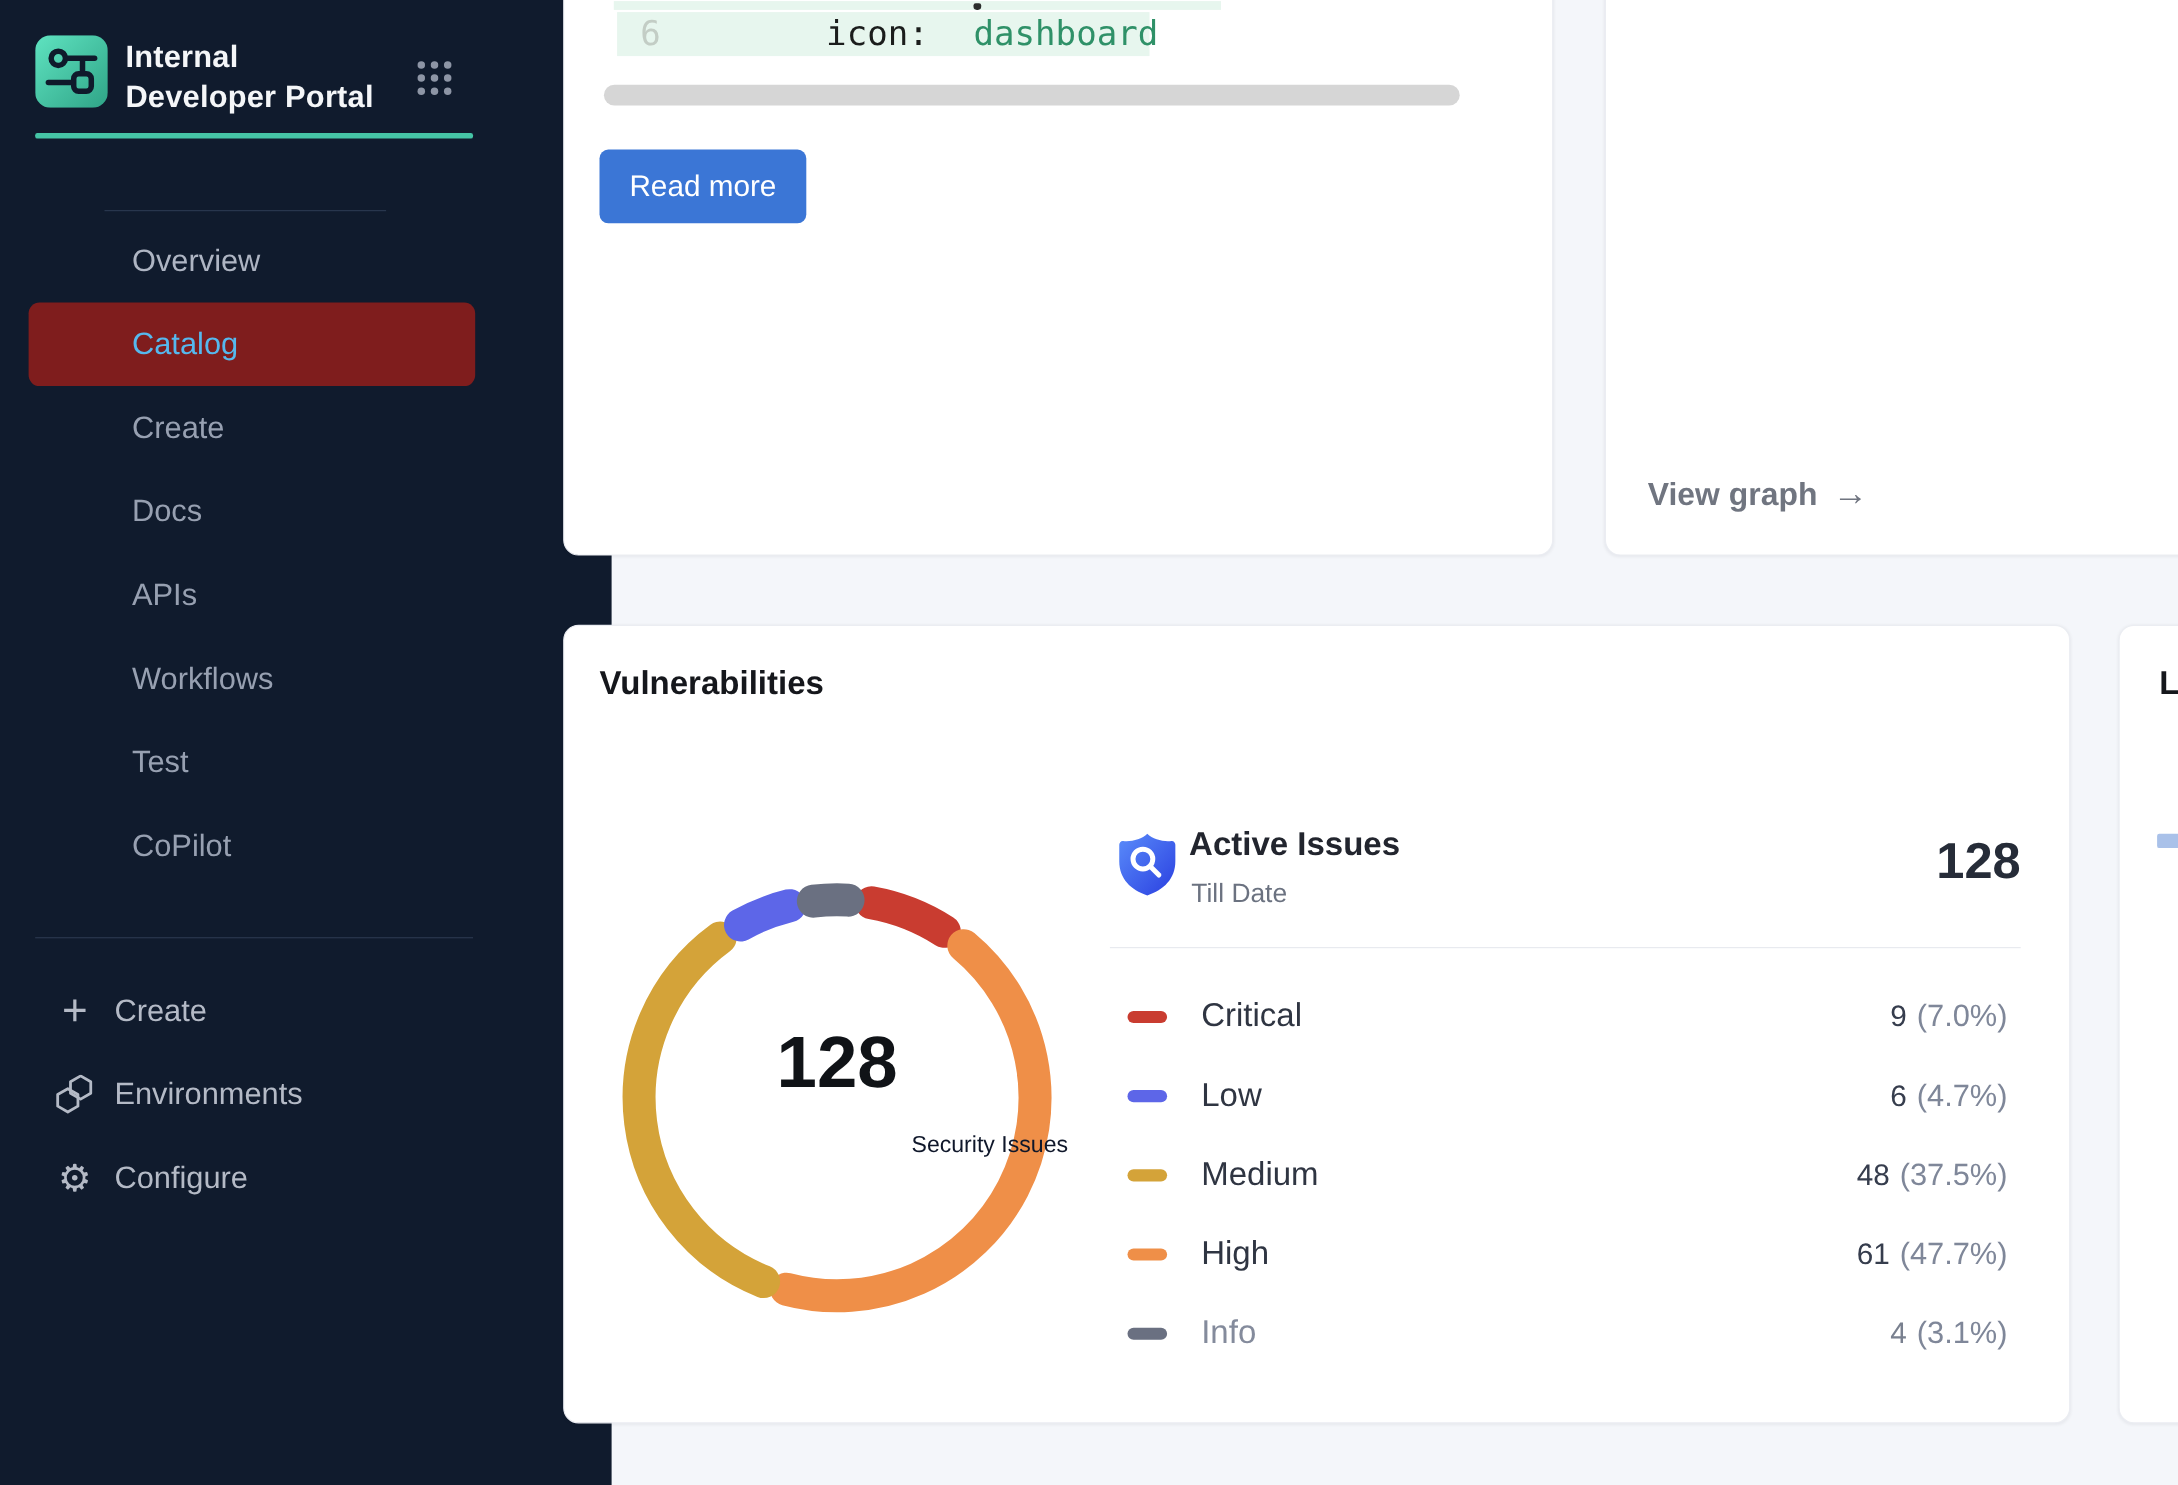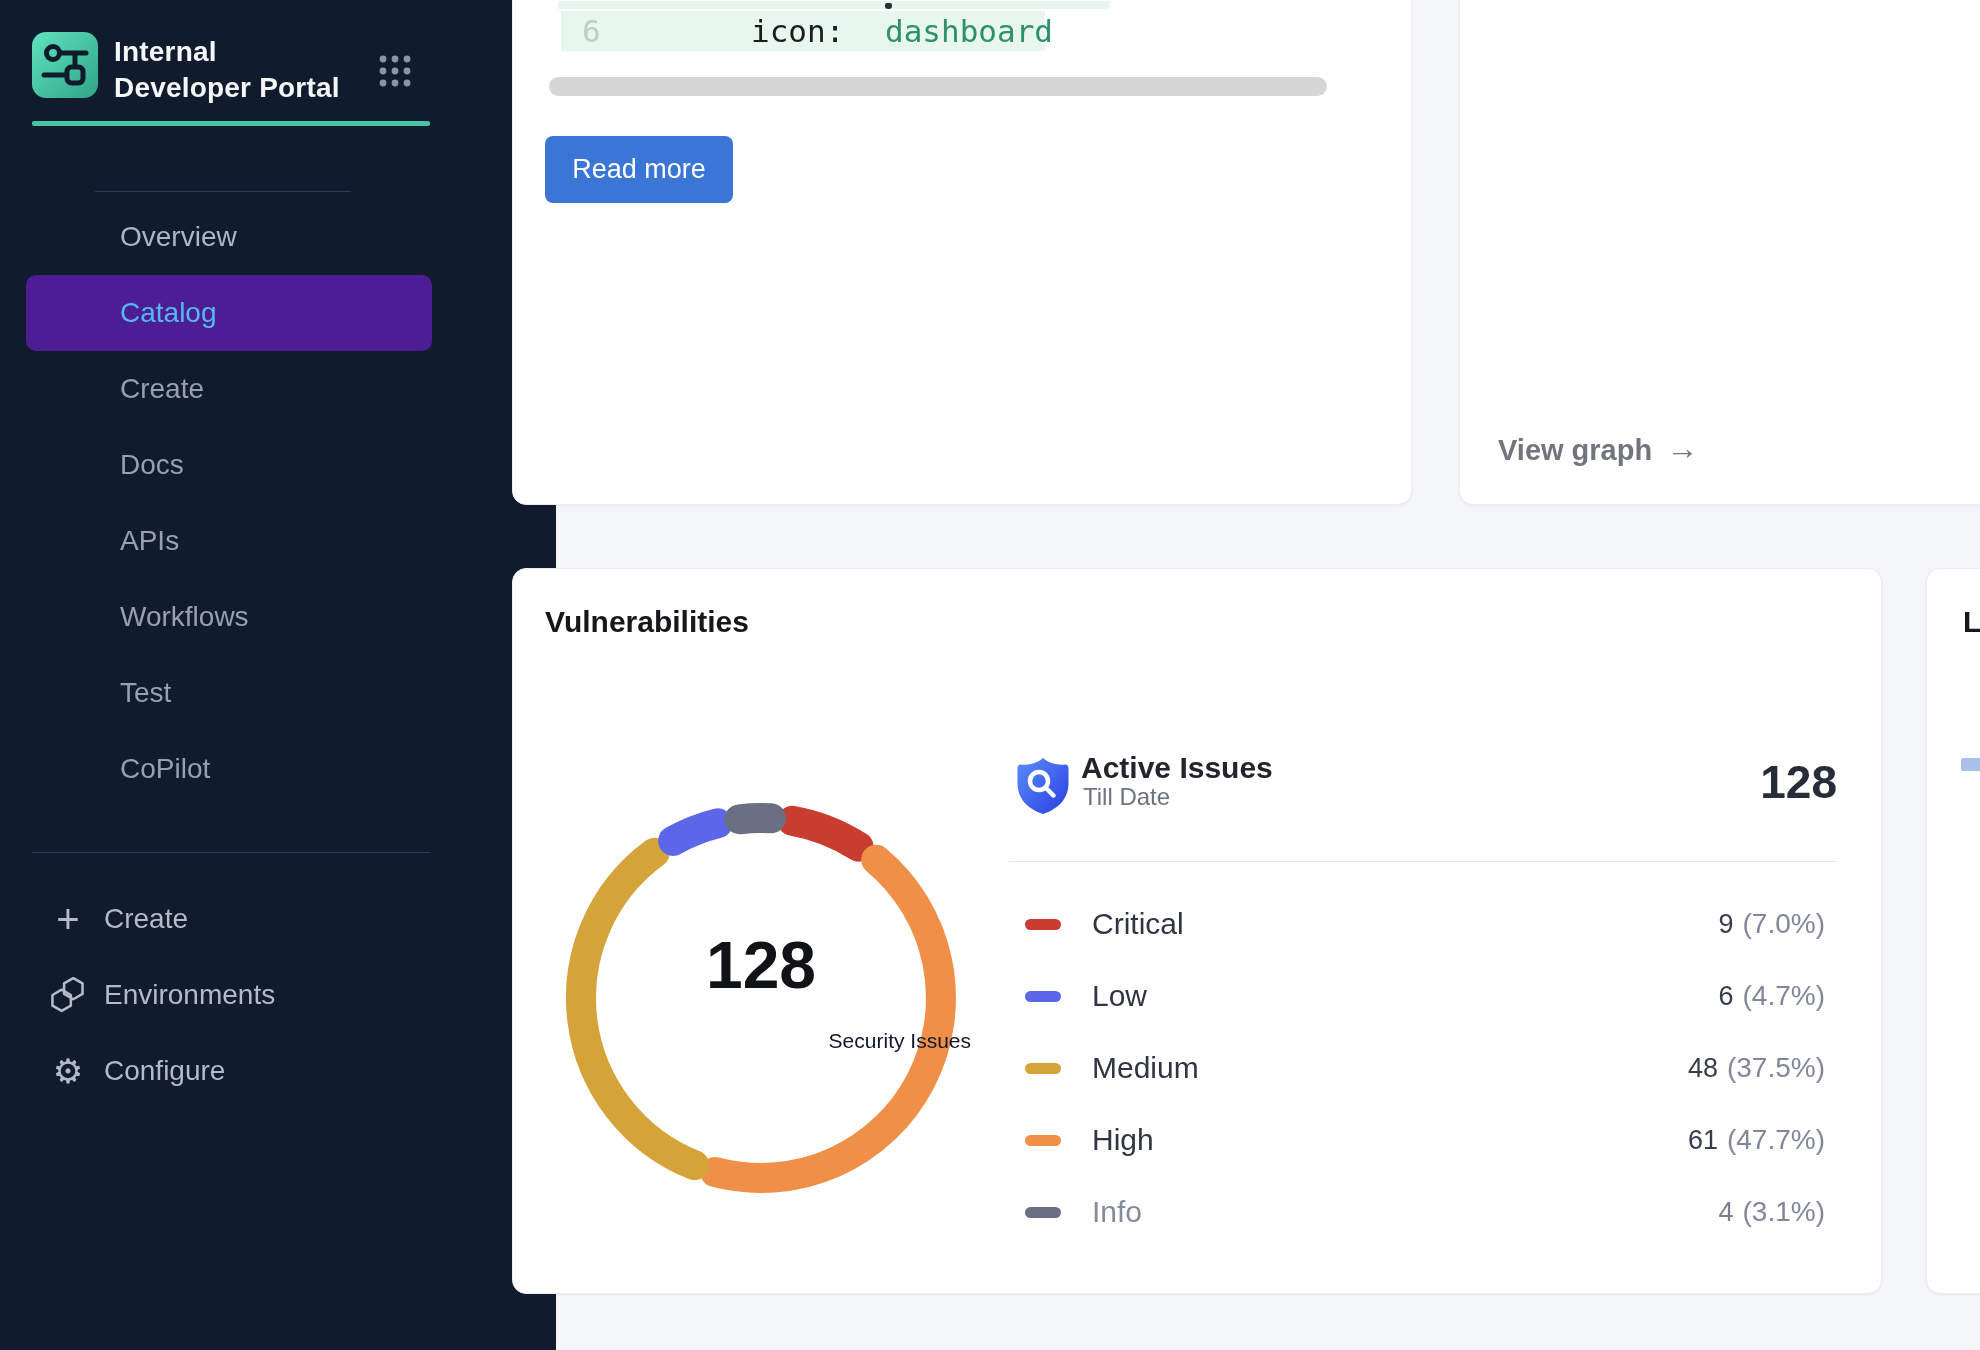--- a/index.html
+++ b/index.html
@@ -11,21 +11,21 @@
   .side-logo { position:absolute; left:32px; top:32px; width:66px; height:66px; }
   .side-title { position:absolute; left:114px; top:34px; width:235px; color:#f4f6f8;
                 font-size:28px; font-weight:700; line-height:36px; letter-spacing:.2px; }
   .grid-icon { position:absolute; left:377px; top:53px; width:36px; height:36px; cursor:pointer; }
   .teal-bar { position:absolute; left:32px; top:121px; width:398px; height:5px; background:#45c5a6; border-radius:2px; }
   .side-divider-top { position:absolute; left:95px; top:191px; width:256px; height:1px; background:#2c3a52; }
   .nav { position:absolute; left:26px; top:199px; width:406px; }
   .nav-item { position:relative; height:76px; display:flex; align-items:center; cursor:pointer; border-radius:10px; }
   .nav-item span { padding-left:94px; font-size:28px; color:#97a0b1; }
   .nav-item.bright span { color:#aeb5c3; }
-  .nav-item.active { background:#4c1d95;text-align:center; }
+  .nav-item.active { background:#7f1d1d;text-align:center; }
   .nav-item.active span { color:#56b8ee; }
   .side-divider-bottom { position:absolute; left:32px; top:852px; width:398px; height:1px; background:#2c3a52; }
   .side-footer { position:absolute; left:32px; top:881px; width:400px; }
   .foot-item { position:relative; height:76px; display:flex; align-items:center; cursor:pointer; }
   .foot-icon { width:40px; margin-left:16px; display:flex; align-items:center; justify-content:center; color:#b4bac6; }
   .foot-plus { font-size:40px; font-weight:300; line-height:40px; color:#b4bac6; }
   .foot-gear { font-size:34px; color:#b4bac6; }
   .foot-item > span.lbl { margin-left:16px; font-size:28px; color:#b4bac6; }
 
   
@@ -56,21 +56,21 @@
   
   .vuln-title { position:absolute; left:32px; top:36px; font-size:30px; font-weight:700; color:#15171c; }
   .donut-box { position:absolute; left:38px; top:219px; width:420px; height:420px; }
   .donut-value { position:absolute; left:38px; top:358px; width:420px; text-align:center;
                  font-size:66px; font-weight:600; color:#101317; }
   .donut-label { position:absolute; left:38px; top:460px; width:420px; text-align:right;
                  font-size:21px; color:#0f172a; }
   .summary-head { position:absolute; left:496px; top:182px; width:828px; height:90px; }
   .shield { position:absolute; left:6px; top:4px; width:56px; height:62px; }
   .sum-title { position:absolute; left:72px; top:0; font-size:30px; font-weight:600; color:#22252e; }
-  .sum-sub   { position:absolute; left:74px; top:32px; font-size:24px; color:#6b7280; }
+  .sum-sub   { position:absolute; left:74px; top:48px; font-size:24px; color:#6b7280; }
   .sum-total { position:absolute; right:0; top:4px; font-size:46px; font-weight:700; color:#262c38; }
   .sum-divider { position:absolute; left:496px; top:292px; width:828px; height:1px; background:#e6e8ee; }
   .legend { position:absolute; left:496px; top:319px; width:828px; }
   .legend-row { height:72px; display:flex; align-items:center; }
   .pill { width:36px; height:11px; border-radius:6px; margin-left:16px; flex:0 0 auto; }
   .legend-row .lbl { margin-left:31px; font-size:30px; color:#2f3542; }
   .legend-row .spacer { flex:1; }
   .legend-row .cnt { font-size:27px; font-weight:500; color:#363d4d; }
   .legend-row .pct { font-size:28px; color:#7f8799; margin-left:9px; margin-right:12px; }
   .legend-row.muted .lbl { color:#848b9c; }

